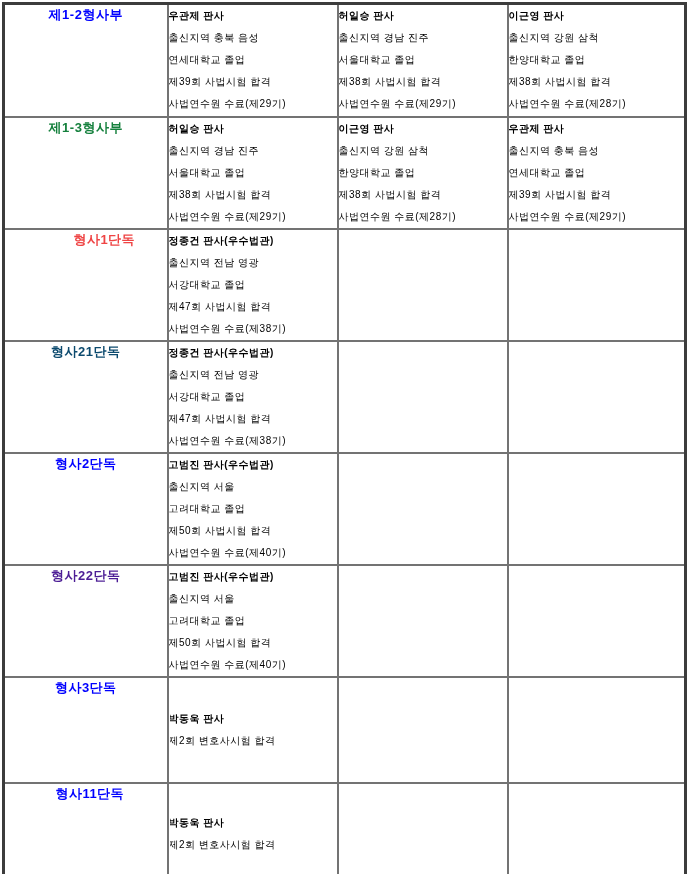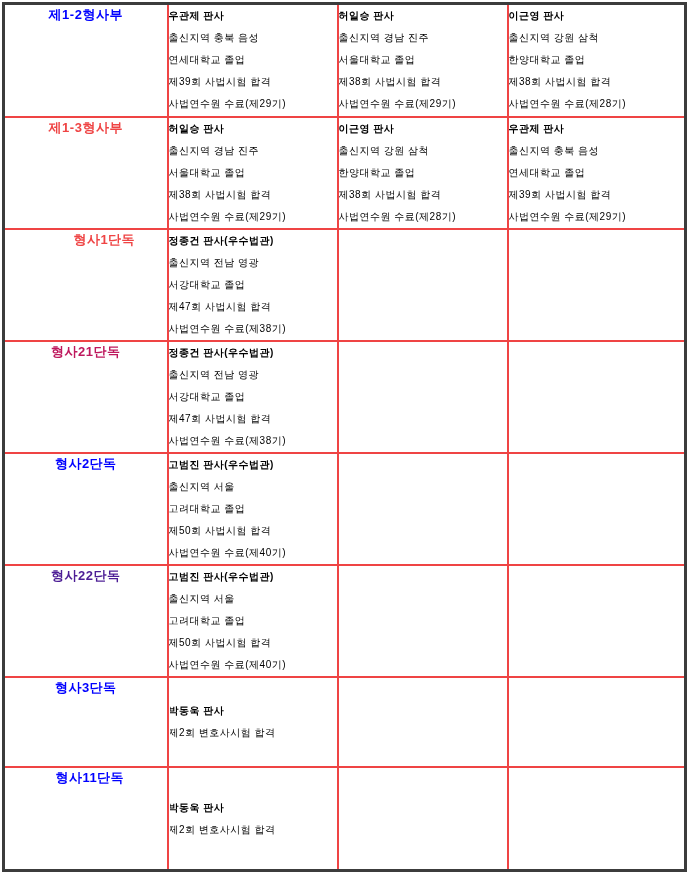--- a/index.html
+++ b/index.html
@@ -15,21 +15,21 @@
   }
   table.judges-table {
     border-collapse: collapse;
     table-layout: fixed;
     width: 684px;
     height: 870px;
     margin: 2px;
     border: 3px solid #3c3c3c;
   }
   table.judges-table td {
-    border: 2px solid #ef4444;
+    border: 2px solid #737373;
     padding: 0;
     vertical-align: top;
     overflow: hidden;
   }
   td.division-cell {
     text-align: center;
     vertical-align: middle;
   }
   .division-label {
     font-weight: bold;
@@ -87,21 +87,21 @@
         </td>
         <td class="judge-cell">
           <div class="judge-name">이근영 판사</div>
           <div class="judge-detail">출신지역 강원 삼척</div>
           <div class="judge-detail">한양대학교 졸업</div>
           <div class="judge-detail">제38회 사법시험 합격</div>
           <div class="judge-detail">사법연수원 수료(제28기)</div>
         </td>
       </tr>
       <tr style="height: 110px;">
-        <td class="division-cell"><span class="division-label" style="color: #ef4444; text-align: right;">제1-3형사부</span></td>
+        <td class="division-cell"><span class="division-label" style="color: #15803d; text-align: right;">제1-3형사부</span></td>
         <td class="judge-cell">
           <div class="judge-name">허일승 판사</div>
           <div class="judge-detail">출신지역 경남 진주</div>
           <div class="judge-detail">서울대학교 졸업</div>
           <div class="judge-detail">제38회 사법시험 합격</div>
           <div class="judge-detail">사법연수원 수료(제29기)</div>
         </td>
         <td class="judge-cell">
           <div class="judge-name">이근영 판사</div>
           <div class="judge-detail">출신지역 강원 삼척</div>
@@ -123,21 +123,21 @@
           <div class="judge-name">정종건 판사(우수법관)</div>
           <div class="judge-detail">출신지역 전남 영광</div>
           <div class="judge-detail">서강대학교 졸업</div>
           <div class="judge-detail">제47회 사법시험 합격</div>
           <div class="judge-detail">사법연수원 수료(제38기)</div>
         </td>
         <td class="empty-cell"></td>
         <td class="empty-cell"></td>
       </tr>
       <tr style="height: 110px;">
-        <td class="division-cell"><span class="division-label" style="color: #be185d;">형사21단독</span></td>
+        <td class="division-cell"><span class="division-label" style="color: #0c4a6e;">형사21단독</span></td>
         <td class="judge-cell">
           <div class="judge-name">정종건 판사(우수법관)</div>
           <div class="judge-detail">출신지역 전남 영광</div>
           <div class="judge-detail">서강대학교 졸업</div>
           <div class="judge-detail">제47회 사법시험 합격</div>
           <div class="judge-detail">사법연수원 수료(제38기)</div>
         </td>
         <td class="empty-cell"></td>
         <td class="empty-cell"></td>
       </tr>
@@ -158,21 +158,21 @@
         <td class="judge-cell">
           <div class="judge-name">고범진 판사(우수법관)</div>
           <div class="judge-detail">출신지역 서울</div>
           <div class="judge-detail">고려대학교 졸업</div>
           <div class="judge-detail">제50회 사법시험 합격</div>
           <div class="judge-detail">사법연수원 수료(제40기)</div>
         </td>
         <td class="empty-cell"></td>
         <td class="empty-cell"></td>
       </tr>
-      <tr style="height: 90px;">
+      <tr style="height: 106px;">
         <td class="division-cell"><span class="division-label" style="color: rgb(0, 0, 255);">형사3단독</span></td>
         <td class="judge-cell vcenter">
           <div class="judge-name">박동욱 판사</div>
           <div class="judge-detail">제2회 변호사시험 합격</div>
         </td>
         <td class="empty-cell"></td>
         <td class="empty-cell"></td>
       </tr>
       <tr style="height: 103px;">
         <td class="division-cell"><span class="division-label" style="color: rgb(0, 0, 255); margin-left: 8px;">형사11단독</span></td>

